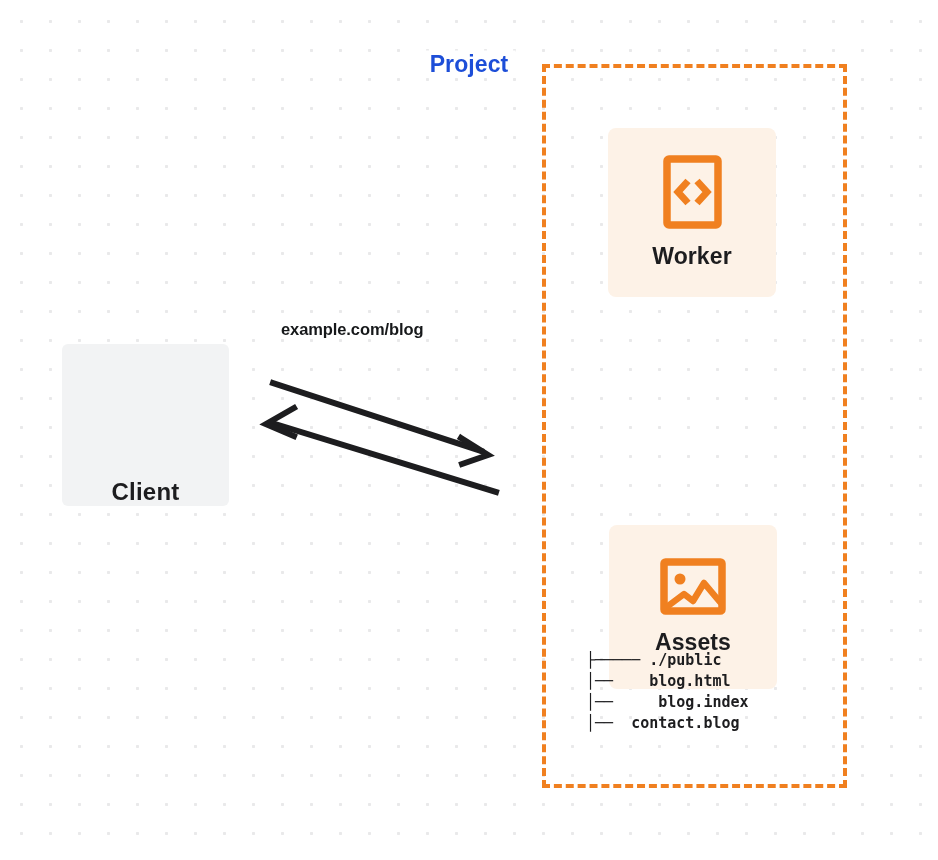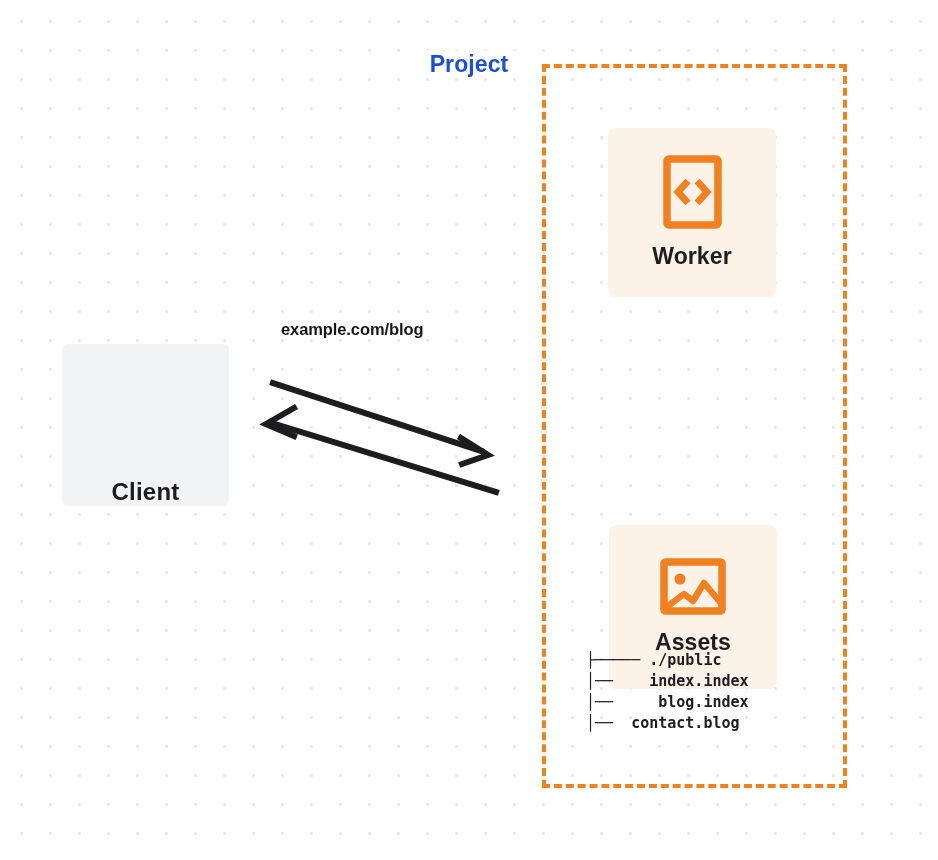--- a/index.html
+++ b/index.html
@@ -173,15 +173,15 @@
     <span class="card-icon">
       <svg width="66" height="57" viewBox="0 0 66 57">
         <rect x="4" y="4" width="58" height="49" rx="1.5" fill="none" stroke="#f08020" stroke-width="7.5"></rect>
         <circle cx="20" cy="21" r="5.5" fill="#f08020"></circle>
         <polyline points="8,48 24,36 33,43 44,25 60,44" fill="none" stroke="#f08020" stroke-width="6.5" stroke-linecap="round" stroke-linejoin="round"></polyline>
       </svg>
     </span>
     <span class="card-label">Assets</span>
   </div>
 
-  <div class="file-tree"><span>├───── ./public</span><br><span>│──    index.index</span><br><span>│──     blog.index</span><br><span>│──  contact.blog</span></div>
+  <div class="file-tree"><span>├───── ./public</span><br><span>│──    blog.html</span><br><span>│──     blog.index</span><br><span>│──  contact.blog</span></div>
 
 </div>
 
 </body></html>

